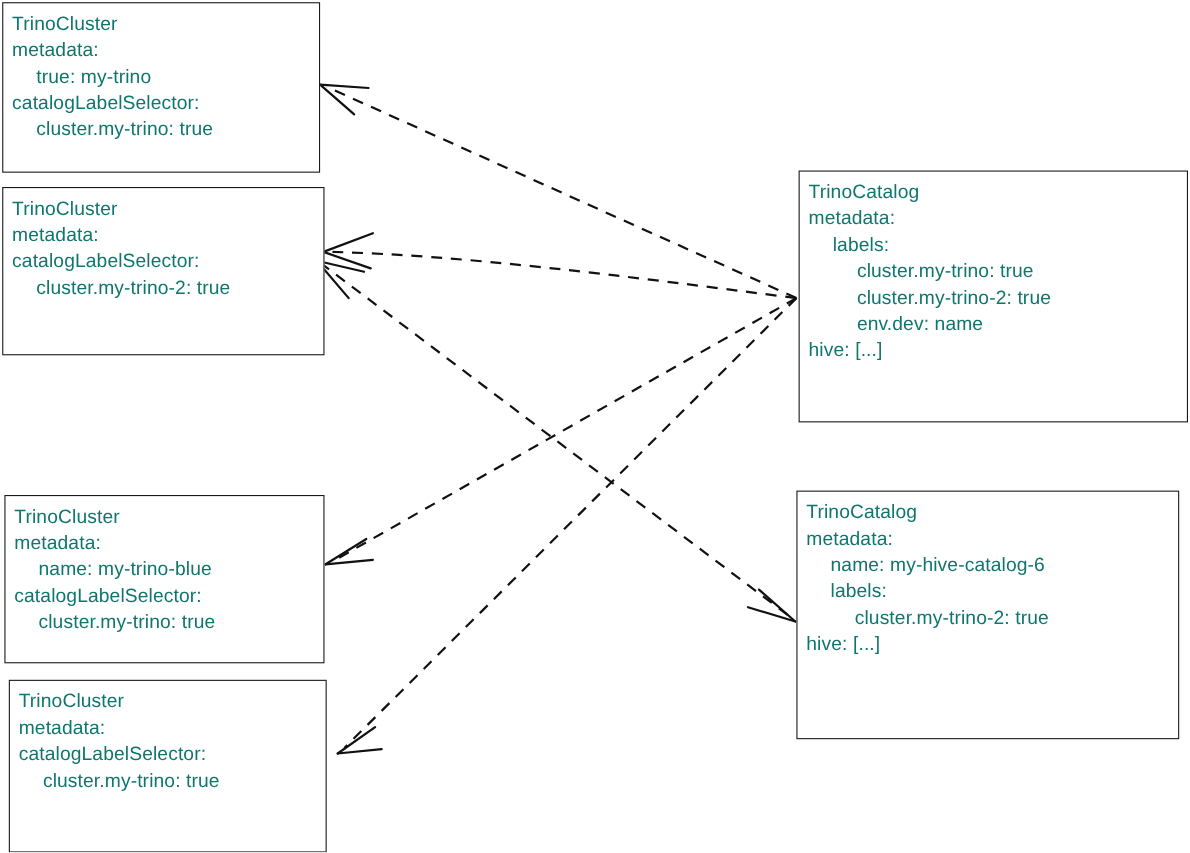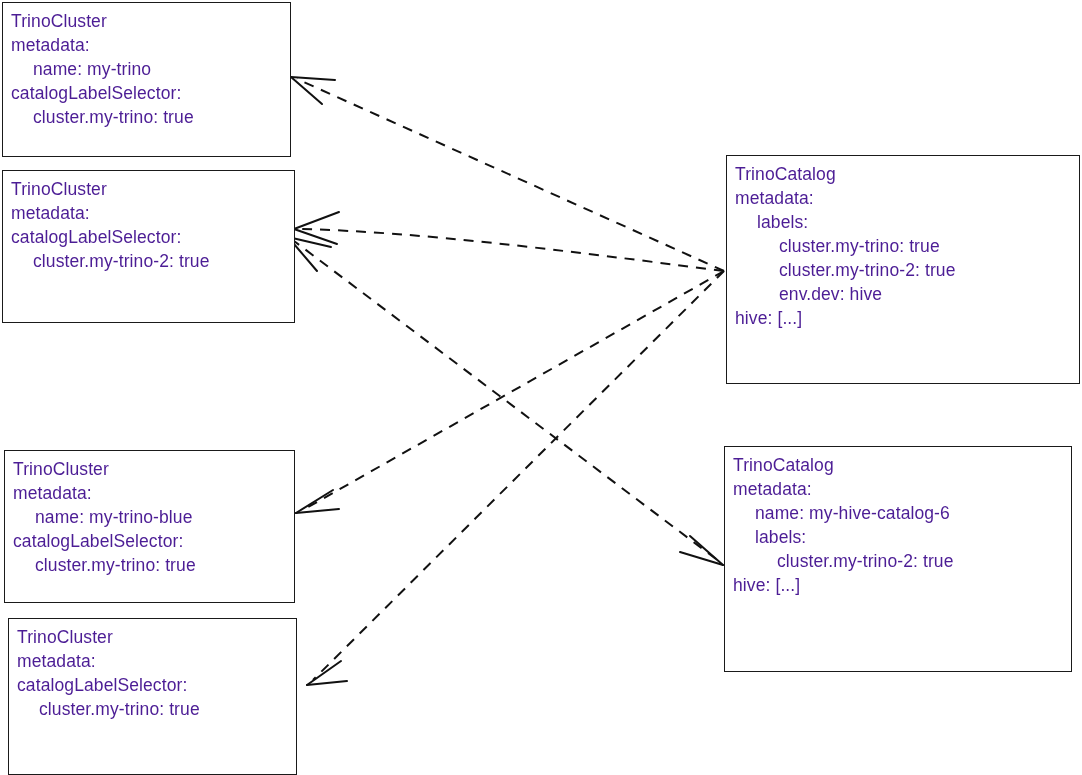--- a/index.html
+++ b/index.html
@@ -19,21 +19,21 @@
     position: absolute;
     box-sizing: border-box;
     background: #ffffff;
     border: 1.6px solid #1a1a1a;
     padding: 6px 0 0 8px;
     z-index: 2;
   }
   .node-line {
     font-size: 17.5px;
     line-height: 24px;
-    color: #4c1d95;
+    color: #0f766e;
     white-space: pre;
     letter-spacing: 0.1px;
   }
   .indent1 { padding-left: 22px; }
   .indent2 { padding-left: 44px; }
   #edges {
     position: absolute;
     left: 0;
     top: 0;
     width: 1082px;
@@ -90,21 +90,21 @@
       <path class="head" d="M 288 237 L 331 247"></path>
       <path class="head" d="M 288 237 L 317 271"></path>
       <path class="head" d="M 723 565 L 680 552"></path>
       <path class="head" d="M 723 565 L 690 536"></path>
     </g>
   </svg>
 
   <div class="node" style="left:2px; top:2px; width:289px; height:155px;">
     <div class="node-line">TrinoCluster</div>
     <div class="node-line">metadata:</div>
-    <div class="node-line indent1">name: my-trino</div>
+    <div class="node-line indent1">true: my-trino</div>
     <div class="node-line">catalogLabelSelector:</div>
     <div class="node-line indent1">cluster.my-trino: true</div>
   </div>
 
   <div class="node" style="left:2px; top:170px; width:293px; height:153px;">
     <div class="node-line">TrinoCluster</div>
     <div class="node-line">metadata:</div>
     <div class="node-line">catalogLabelSelector:</div>
     <div class="node-line indent1">cluster.my-trino-2: true</div>
   </div>
@@ -123,21 +123,21 @@
     <div class="node-line">catalogLabelSelector:</div>
     <div class="node-line indent1">cluster.my-trino: true</div>
   </div>
 
   <div class="node" style="left:726px; top:155px; width:354px; height:229px;">
     <div class="node-line">TrinoCatalog</div>
     <div class="node-line">metadata:</div>
     <div class="node-line indent1">labels:</div>
     <div class="node-line indent2">cluster.my-trino: true</div>
     <div class="node-line indent2">cluster.my-trino-2: true</div>
-    <div class="node-line indent2">env.dev: hive</div>
+    <div class="node-line indent2">env.dev: name</div>
     <div class="node-line">hive: [...]</div>
   </div>
 
   <div class="node" style="left:724px; top:446px; width:348px; height:226px;">
     <div class="node-line">TrinoCatalog</div>
     <div class="node-line">metadata:</div>
     <div class="node-line indent1">name: my-hive-catalog-6</div>
     <div class="node-line indent1">labels:</div>
     <div class="node-line indent2">cluster.my-trino-2: true</div>
     <div class="node-line">hive: [...]</div>

